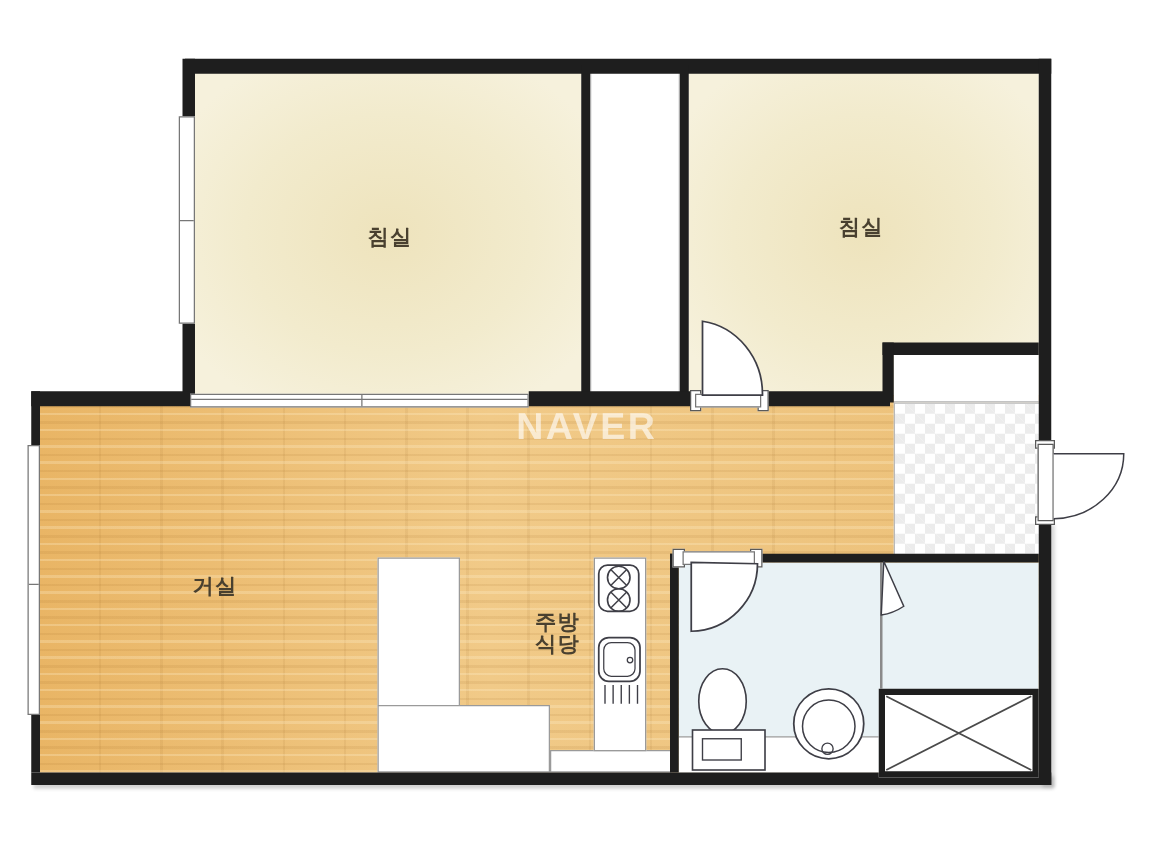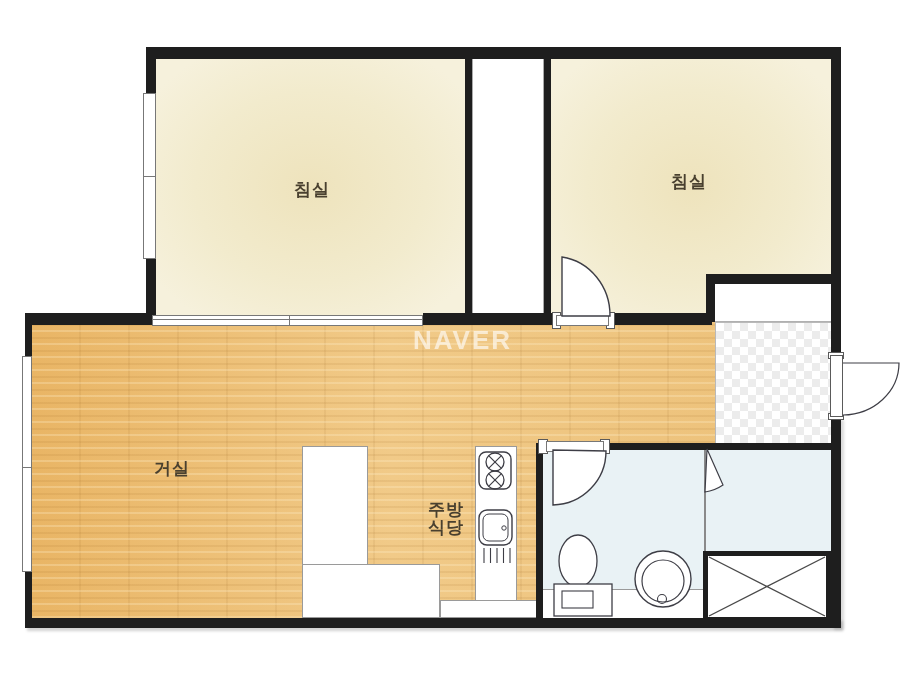--- a/index.html
+++ b/index.html
@@ -19,21 +19,21 @@
   .checker{background-color:#fff;
       background-image:linear-gradient(45deg,#ececec 25%,transparent 25%,transparent 75%,#ececec 75%),
                        linear-gradient(45deg,#ececec 25%,transparent 25%,transparent 75%,#ececec 75%);
       background-size:16px 16px;background-position:0 0,8px 8px;
       border-left:1px solid #b9b9b9;border-top:1px solid #b9b9b9;}
   .counter{position:absolute;background:#fff;border:1px solid #9a9a9a;box-sizing:border-box;}
   .win{position:absolute;background:#fff;border:1px solid #777;box-sizing:border-box;}
   .sill{position:absolute;background:#fff;border:1px solid #5a5a5a;box-sizing:border-box;}
   .lbl{position:absolute;color:#49402f;font-size:17px;font-weight:700;letter-spacing:1px;
        white-space:pre-line;line-height:17px;}
-  .watermark{position:absolute;color:rgba(255,255,255,0.62);font-size:26px;font-weight:800;
+  .watermark{position:absolute;color:rgba(255,255,255,0.62);font-size:30px;font-weight:800;
        letter-spacing:2px;font-style:normal;}
   svg{position:absolute;left:0;top:0;pointer-events:none;}
   .xbox{position:absolute;background:#fff;border:5px solid #1e1e1e;box-sizing:border-box;}
 </style>
 </head>
 <body>
 
 <div id="plan">
 
   <div class="fill wood" style="left:32px;top:316px;width:799px;height:302px;"></div>
@@ -121,18 +121,18 @@
     <rect x="562" y="591" width="31" height="17" fill="none" stroke="#3e3e46" stroke-width="1.1"></rect>
 
     <circle cx="663" cy="579" r="28" fill="#fff" stroke="#3e3e46" stroke-width="1.4"></circle>
     <circle cx="663" cy="581" r="21" fill="none" stroke="#3e3e46" stroke-width="1.2"></circle>
     <circle cx="662" cy="599" r="4.5" fill="none" stroke="#3e3e46" stroke-width="1.1"></circle>
   </svg>
 
   <div class="lbl" style="left:262px;top:181px;width:100px;text-align:center;">침실</div>
   <div class="lbl" style="left:639px;top:173px;width:100px;text-align:center;">침실</div>
   <div class="lbl" style="left:122px;top:460px;width:100px;text-align:center;">거실</div>
-  <div class="lbl" style="left:428px;top:489px;width:60px;text-align:left;line-height:17.5px;margin-top:12px;">주방
+  <div class="lbl" style="left:428px;top:489px;width:60px;text-align:left;line-height:17.5px;">주방
 식당</div>
 
   <div class="watermark" style="left:413px;top:325px;">NAVER</div>
 
 </div>
 
 </body></html>

